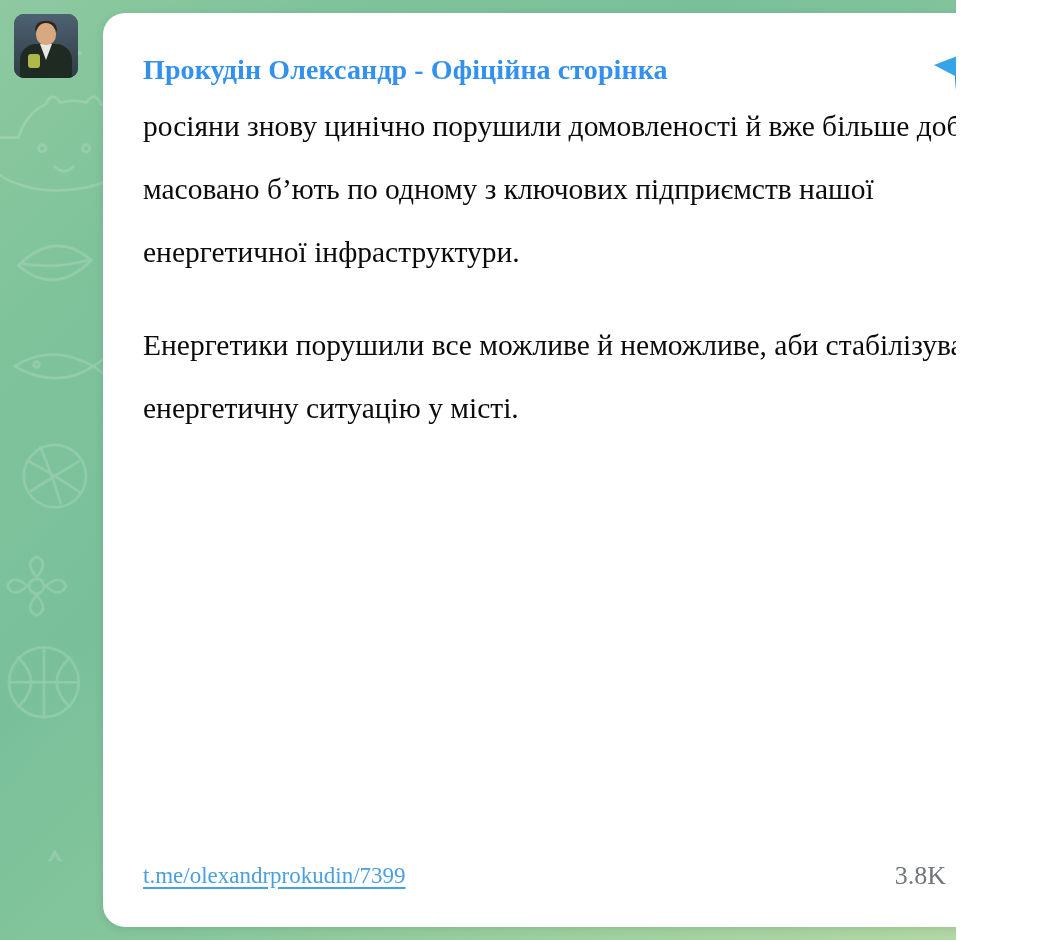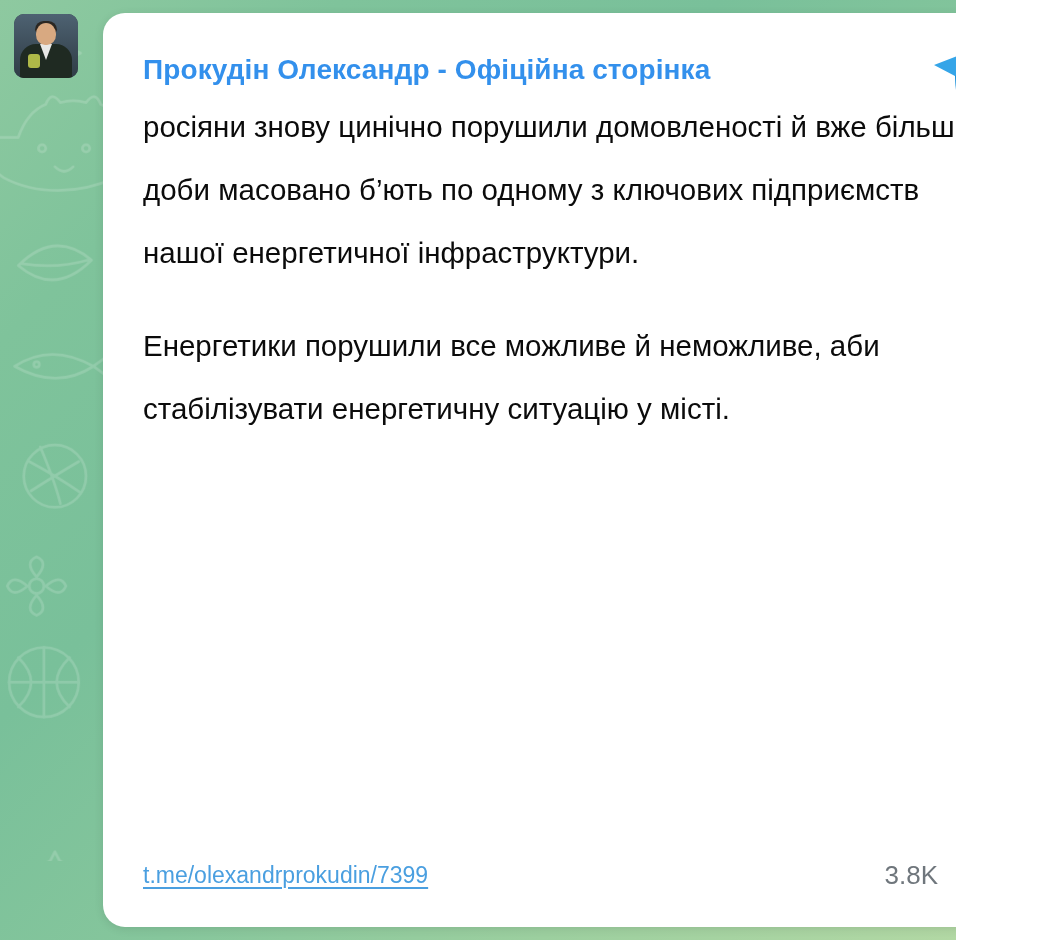--- a/index.html
+++ b/index.html
@@ -12,20 +12,21 @@
     font-family: "Liberation Sans", sans-serif;
     overflow: hidden;
   }
 
   #screen {
     position: relative;
     width: 956px;
     height: 940px;
     background: linear-gradient(135deg, #8ec9a0 0%, #7fc39b 18%, #79c09a 38%, #86c69c 58%, #9ccf9f 78%, #b2d8a4 100%);
     overflow: hidden;
+    font-family: Liberation Serif, serif;
   }
 
   
   #doodles {
     position: absolute;
     inset: 0;
     opacity: 0.22;
     pointer-events: none;
   }
 
@@ -154,21 +155,21 @@
   #post-link {
     font-size: 23px;
     color: #4a9fe0;
     text-decoration: underline;
     text-underline-offset: 4px;
     white-space: nowrap;
   }
   #post-meta {
     display: flex;
     align-items: center;
-    gap: 24px;
+    gap: 16px;
     color: #8a9299;
     font-size: 26px;
     white-space: nowrap;
   }
   #view-count {
     color: #6f767c;
     font-weight: normal;
   }
   #post-date {
     color: #9aa1a7;

